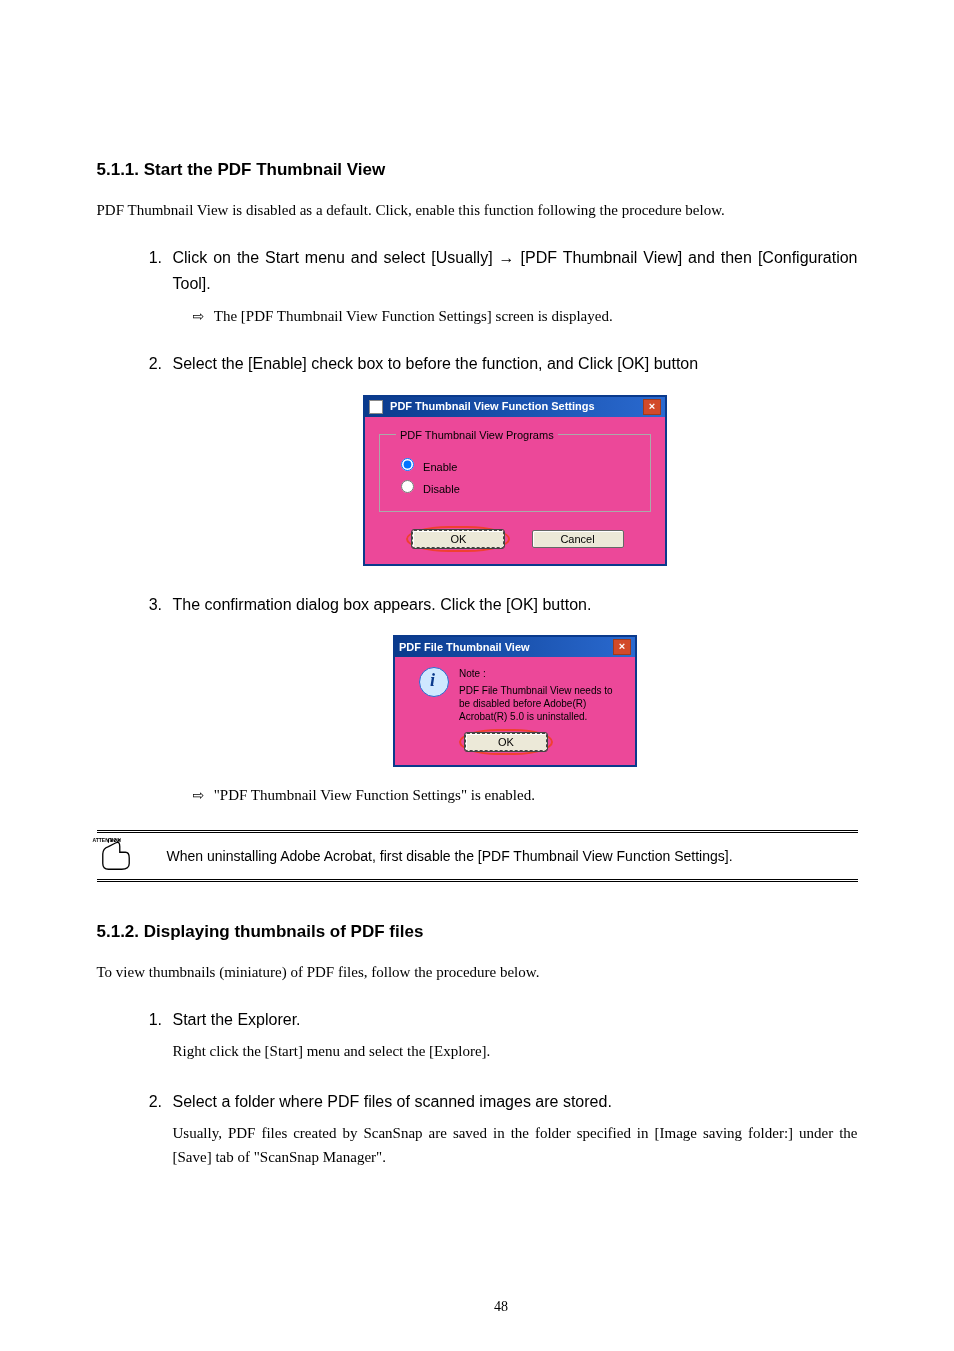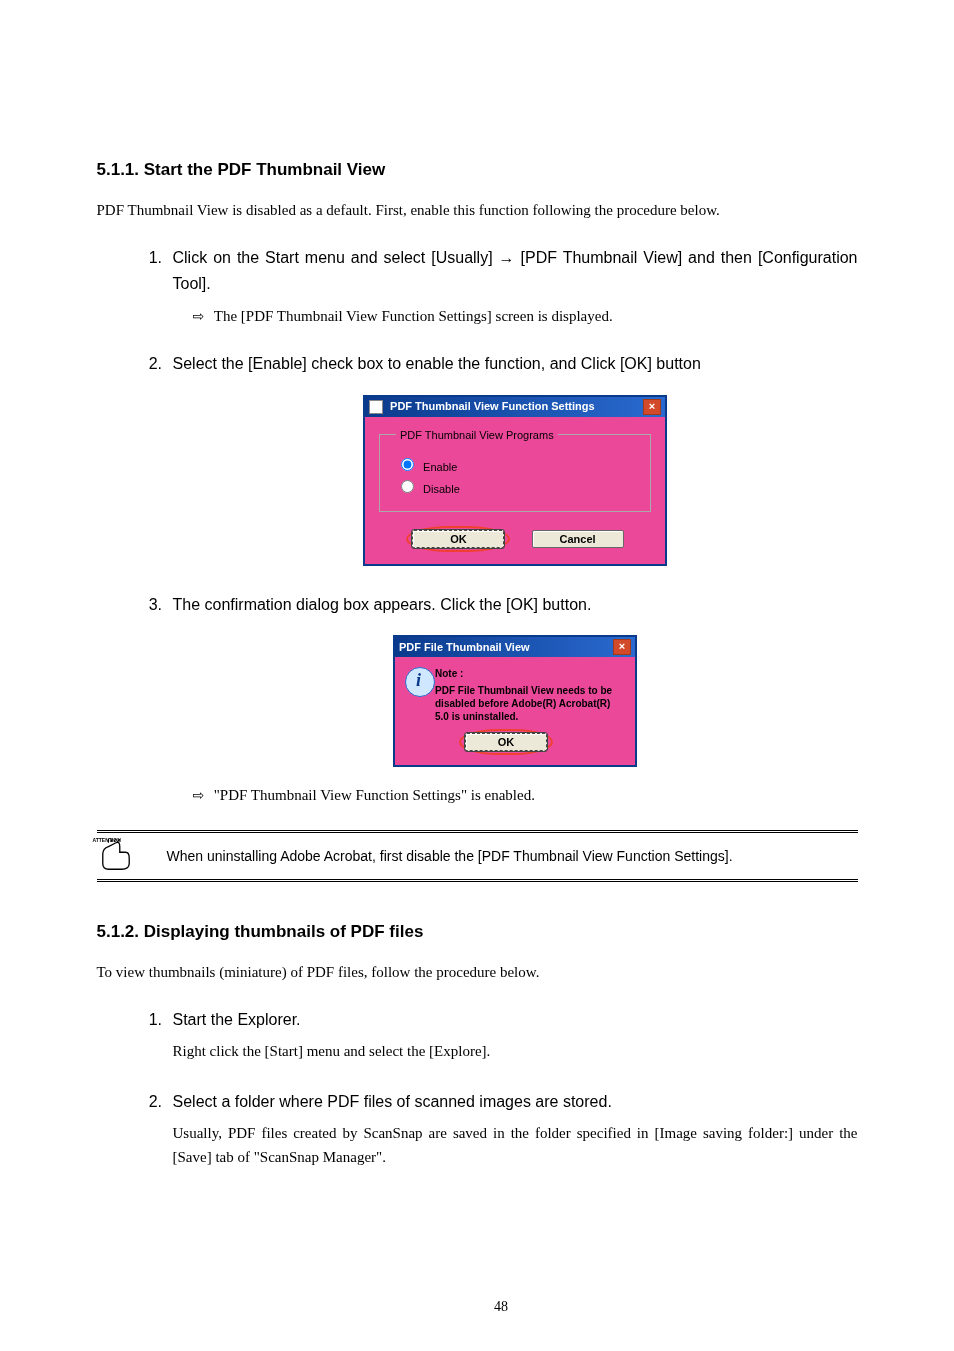--- a/index.html
+++ b/index.html
@@ -122,38 +122,37 @@
   .winbtn {
     display: inline-block;
     min-width: 70px;
     padding: 2px 10px;
     background: #ece9d8;
     border: 1px solid #666;
     border-radius: 2px;
     font-size: 11px;
     text-align: center;
     box-shadow: 1px 1px 0 #fff inset;
-    font-weight: bold;
   }
   .ok-focus {
     border: 1px dashed #444;
     outline: 1px solid #444;
   }
   .red-oval {
     display: inline-block;
     border: 2px solid #f04030;
     border-radius: 50% / 60%;
     padding: 2px 4px;
     margin: 0 18px 0 0;
   }
 
   .info-dialog .body {
     display: flex;
-    padding: 10px 10px 6px 10px;
-    font-weight: bold;
+    gap: 10px;
+    padding: 10px 10px 6px 24px;
   }
   .info-icon {
     width: 28px; height: 28px;
     border-radius: 50%;
     background: #cfe8ff;
     border: 1px solid #2a6ad0;
     position: relative;
     flex: 0 0 28px;
   }
   .info-icon::after {
@@ -211,30 +210,30 @@
     padding-left: 48px;
   }
 </style>
 </head>
 <body>
 
 <div class="page">
 
   <h3 class="heading">5.1.1. Start the PDF Thumbnail View</h3>
 
-  <p class="intro">PDF Thumbnail View is disabled as a default. First, enable this function following the procedure below.</p>
+  <p class="intro">PDF Thumbnail View is disabled as a default. Click, enable this function following the procedure below.</p>
 
   <ol class="steps">
     <li>
       <div class="step-text">Click on the Start menu and select [Usually] → [PDF Thumbnail View] and then [Configuration Tool].</div>
       <div class="sub-note sub-bullet">The [PDF Thumbnail View Function Settings] screen is displayed.</div>
     </li>
 
     <li>
-      <div class="step-text">Select the [Enable] check box to enable the function, and Click [OK] button</div>
+      <div class="step-text">Select the [Enable] check box to before the function, and Click [OK] button</div>
 
       <div class="dialog" style="width:300px;">
         <div class="titlebar">
           <span>
             <span class="ticon"></span>
             <span>PDF Thumbnail View Function Settings</span>
           </span>
           <span class="close">×</span>
         </div>
         <div class="body">

